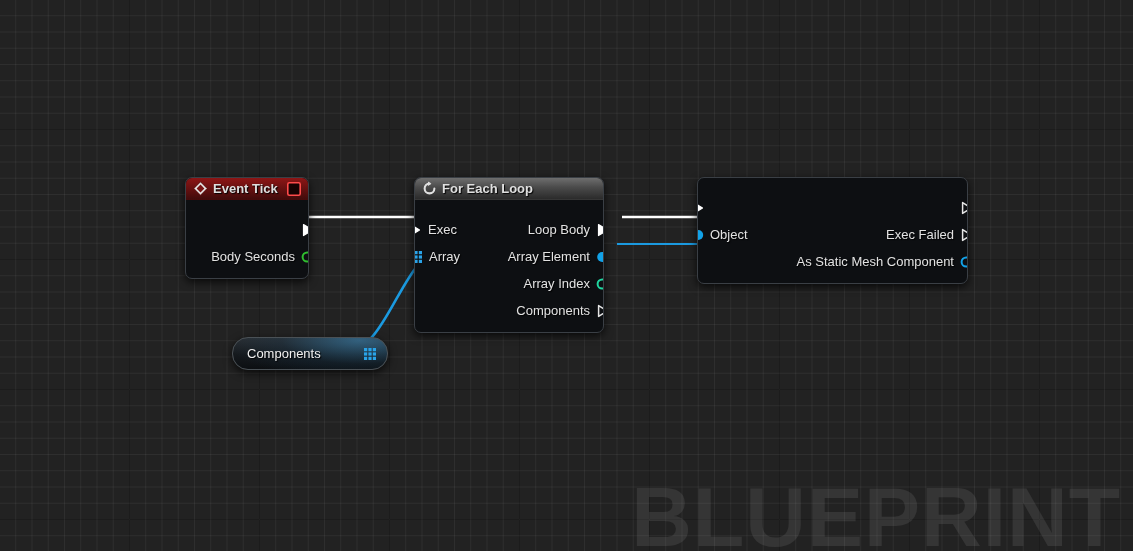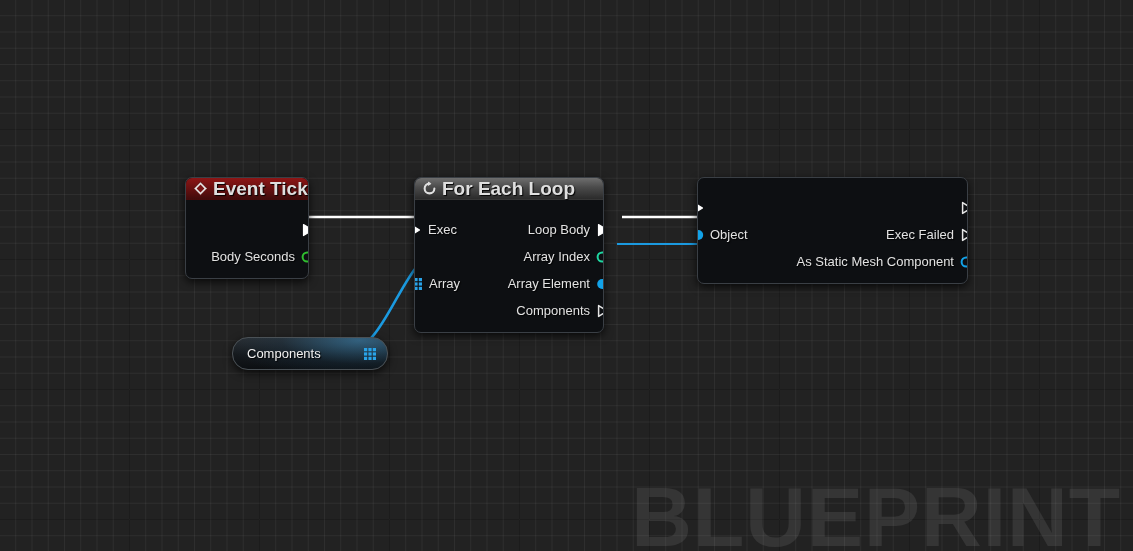--- a/index.html
+++ b/index.html
@@ -60,21 +60,21 @@
   }
   .node-header {
     position: relative;
     height: 21px;
     display: flex;
     align-items: center;
     padding: 0 7px;
     border-bottom: 1px solid rgba(0,0,0,0.5);
   }
   .node-title {
-    font-size: 19px;
+    font-size: 13px;
     font-weight: bold;
     color: #dfdfdf;
     text-shadow: 1px 1px 1px rgba(0,0,0,0.95);
     white-space: nowrap;
     margin-left: 5px;
   }
   .hdr-red {
     background: linear-gradient(to bottom, #8d1616 0%, #6b1111 45%, #420b0b 100%);
   }
   .hdr-gray {
@@ -219,32 +219,20 @@
           <span class="pin-label">Loop Body</span>
           <span class="pin">
             <svg width="14" height="14" viewBox="0 0 14 14">
               <path d="M2.5 1.5 L11.5 7 L2.5 12.5 Z" fill="#ffffff" stroke="#ffffff" stroke-width="1.2" stroke-linejoin="round"></path>
             </svg>
           </span>
         </div>
       </div>
 
       <div class="pin-row">
-        <div class="pin-side right" style="margin-right:-7px;">
-          <span class="pin-label">Array Index</span>
-          <span class="pin">
-            <svg width="16" height="14" viewBox="0 0 16 14">
-              <circle cx="6.2" cy="7" r="4.6" fill="none" stroke="#1fd6a0" stroke-width="2"></circle>
-              <path d="M11.3 4.6 L15 7 L11.3 9.4 Z" fill="#1fd6a0"></path>
-            </svg>
-          </span>
-        </div>
-      </div>
-
-      <div class="pin-row">
         <div class="pin-side" style="margin-left:-6px;">
           <span class="pin">
             <svg width="14" height="14" viewBox="0 0 14 14">
               <rect x="1" y="1" width="3.2" height="3.2" fill="#29a3e8"></rect>
               <rect x="5.4" y="1" width="3.2" height="3.2" fill="#29a3e8"></rect>
               <rect x="9.8" y="1" width="3.2" height="3.2" fill="#29a3e8"></rect>
               <rect x="1" y="5.4" width="3.2" height="3.2" fill="#29a3e8"></rect>
               <rect x="5.4" y="5.4" width="3.2" height="3.2" fill="#29a3e8"></rect>
               <rect x="9.8" y="5.4" width="3.2" height="3.2" fill="#29a3e8"></rect>
               <rect x="1" y="9.8" width="3.2" height="3.2" fill="#29a3e8"></rect>
@@ -253,20 +241,32 @@
             </svg>
           </span>
           <span class="pin-label">Array</span>
         </div>
         <div class="pin-side right" style="margin-right:-7px;">
           <span class="pin-label">Array Element</span>
           <span class="pin">
             <svg width="16" height="14" viewBox="0 0 16 14">
               <circle cx="6.2" cy="7" r="5" fill="#12a2e8"></circle>
               <path d="M11.6 4.6 L15 7 L11.6 9.4 Z" fill="#12a2e8"></path>
+            </svg>
+          </span>
+        </div>
+      </div>
+
+      <div class="pin-row">
+        <div class="pin-side right" style="margin-right:-7px;">
+          <span class="pin-label">Array Index</span>
+          <span class="pin">
+            <svg width="16" height="14" viewBox="0 0 16 14">
+              <circle cx="6.2" cy="7" r="4.6" fill="none" stroke="#1fd6a0" stroke-width="2"></circle>
+              <path d="M11.3 4.6 L15 7 L11.3 9.4 Z" fill="#1fd6a0"></path>
             </svg>
           </span>
         </div>
       </div>
 
       <div class="pin-row">
         <div class="pin-side right" style="margin-right:-7px;">
           <span class="pin-label">Components</span>
           <span class="pin">
             <svg width="14" height="14" viewBox="0 0 14 14">

